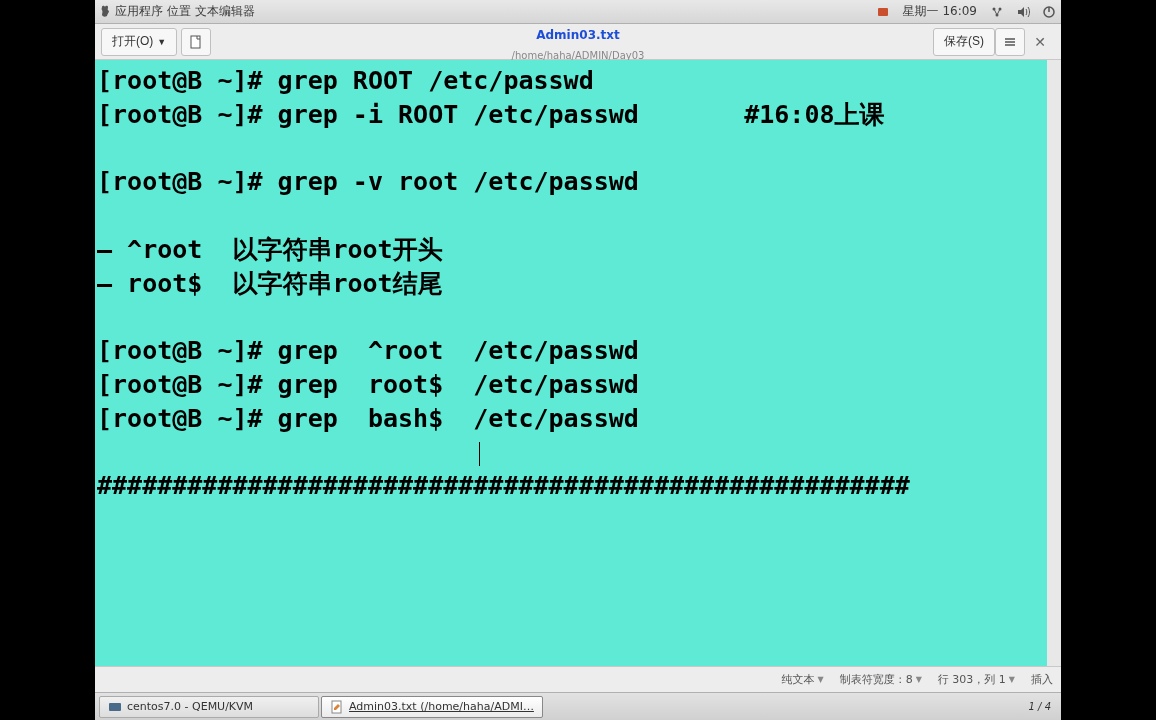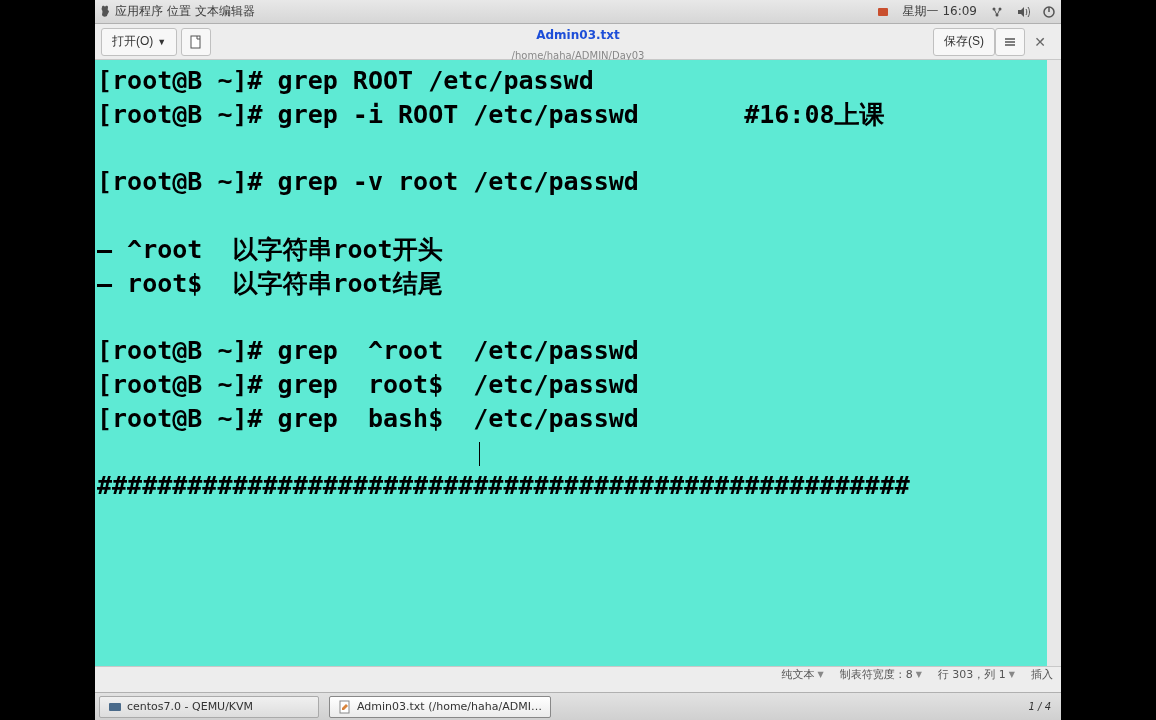--- a/index.html
+++ b/index.html
@@ -172,21 +172,21 @@
       background: #000;
       vertical-align: text-bottom;
       margin-left: 382px;
     }
     
     .status-bar {
       height: 26px;
       background: #ededed;
       border-top: 1px solid #c8c8c8;
       display: flex;
-      align-items: flex-start;
+      align-items: center;
       justify-content: flex-end;
       padding: 0 8px;
       font-size: 11px;
       color: #555;
       gap: 16px;
     }
     .status-item {
       display: flex;
       align-items: center;
       gap: 3px;
@@ -196,39 +196,40 @@
       color: #888;
     }
     
     .taskbar {
       height: 28px;
       background: linear-gradient(to bottom, #e2e2e2, #d0d0d0);
       border-top: 1px solid #b0b0b0;
       display: flex;
       align-items: center;
       padding: 0 4px;
-      gap: 10px;
+      gap: 2px;
     }
     .taskbar-item {
       background: linear-gradient(to bottom, #f0f0f0, #ddd);
       border: 1px solid #aaa;
       border-radius: 2px;
       padding: 3px 8px;
       font-size: 11px;
       color: #333;
       display: flex;
       align-items: center;
       gap: 5px;
       cursor: pointer;
       height: 22px;
       min-width: 220px;
     }
     .taskbar-item.active {
       background: linear-gradient(to bottom, #fff, #ebebeb);
       border-color: #888;
+      text-decoration: underline;
     }
     .taskbar-app-icon {
       width: 14px;
       height: 14px;
       display: inline-flex;
       align-items: center;
       justify-content: center;
     }
     .pagination {
       margin-left: auto;

